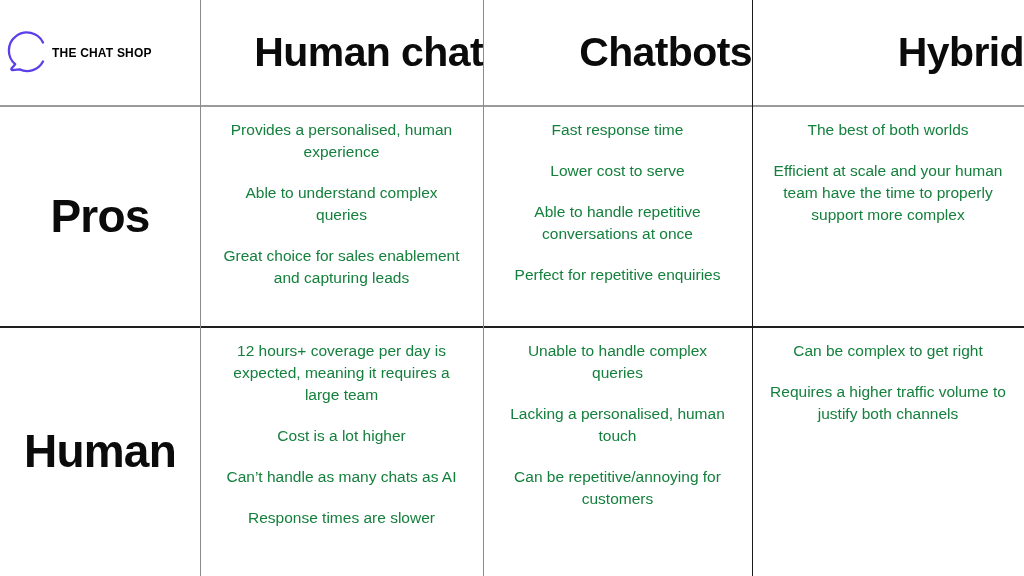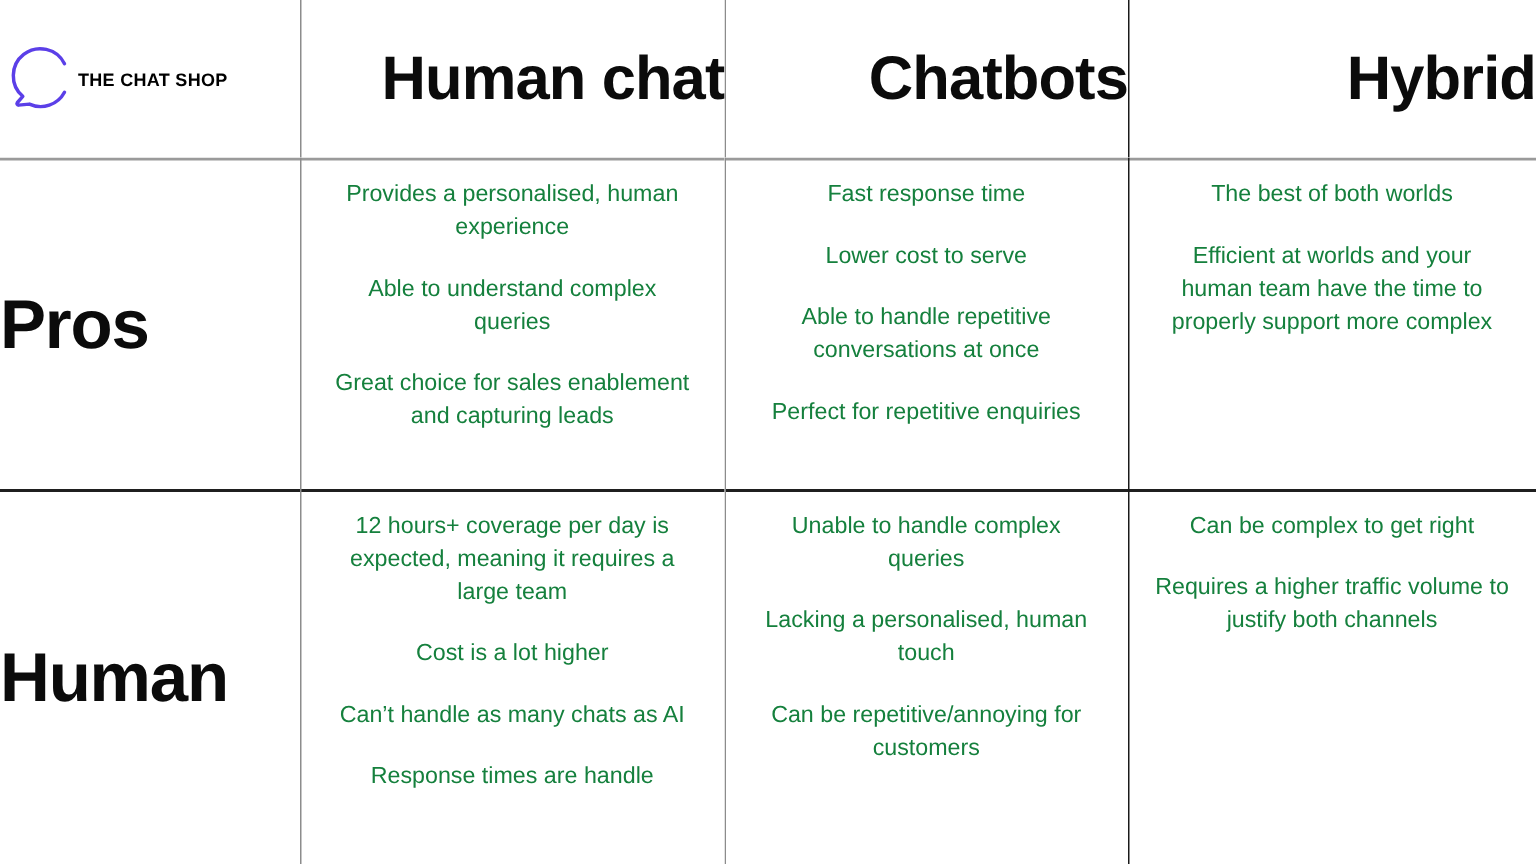--- a/index.html
+++ b/index.html
@@ -95,21 +95,21 @@
     font-weight: 700;
     letter-spacing: -0.6px;
     color: #0b0b0b;
     line-height: 1;
   }
 
   
   .row-label {
     display: flex;
     align-items: center;
-    justify-content: flex-start;
+    justify-content: center;
     font-size: 46px;
     font-weight: 700;
     letter-spacing: -0.8px;
     color: #0b0b0b;
     line-height: 1;
   }
 
   
   .content-cell {
     padding: 14px 18px 0 18px;
@@ -162,32 +162,32 @@
 
   <div class="cell content-cell vline-light hline-light">
     <p>Fast response time</p>
     <p>Lower cost to serve</p>
     <p>Able to handle repetitive conversations at once</p>
     <p>Perfect for repetitive enquiries</p>
   </div>
 
   <div class="cell content-cell vline-dark hline-light">
     <p>The best of both worlds</p>
-    <p>Efficient at worlds and your human team have the time to properly support more complex</p>
+    <p>Efficient at scale and your human team have the time to properly support more complex</p>
   </div>
 
   <div class="cell row-label hline-dark">
     <span>Human</span>
   </div>
 
   <div class="cell content-cell vline-light hline-dark">
     <p>12 hours+ coverage per day is expected, meaning it requires a large team</p>
     <p>Cost is a lot higher</p>
     <p>Can’t handle as many chats as AI</p>
-    <p>Response times are handle</p>
+    <p>Response times are slower</p>
   </div>
 
   <div class="cell content-cell vline-light hline-dark">
     <p>Unable to handle complex queries</p>
     <p>Lacking a personalised, human touch</p>
     <p>Can be repetitive/annoying for customers</p>
   </div>
 
   <div class="cell content-cell vline-dark hline-dark">
     <p>Can be complex to get right</p>

